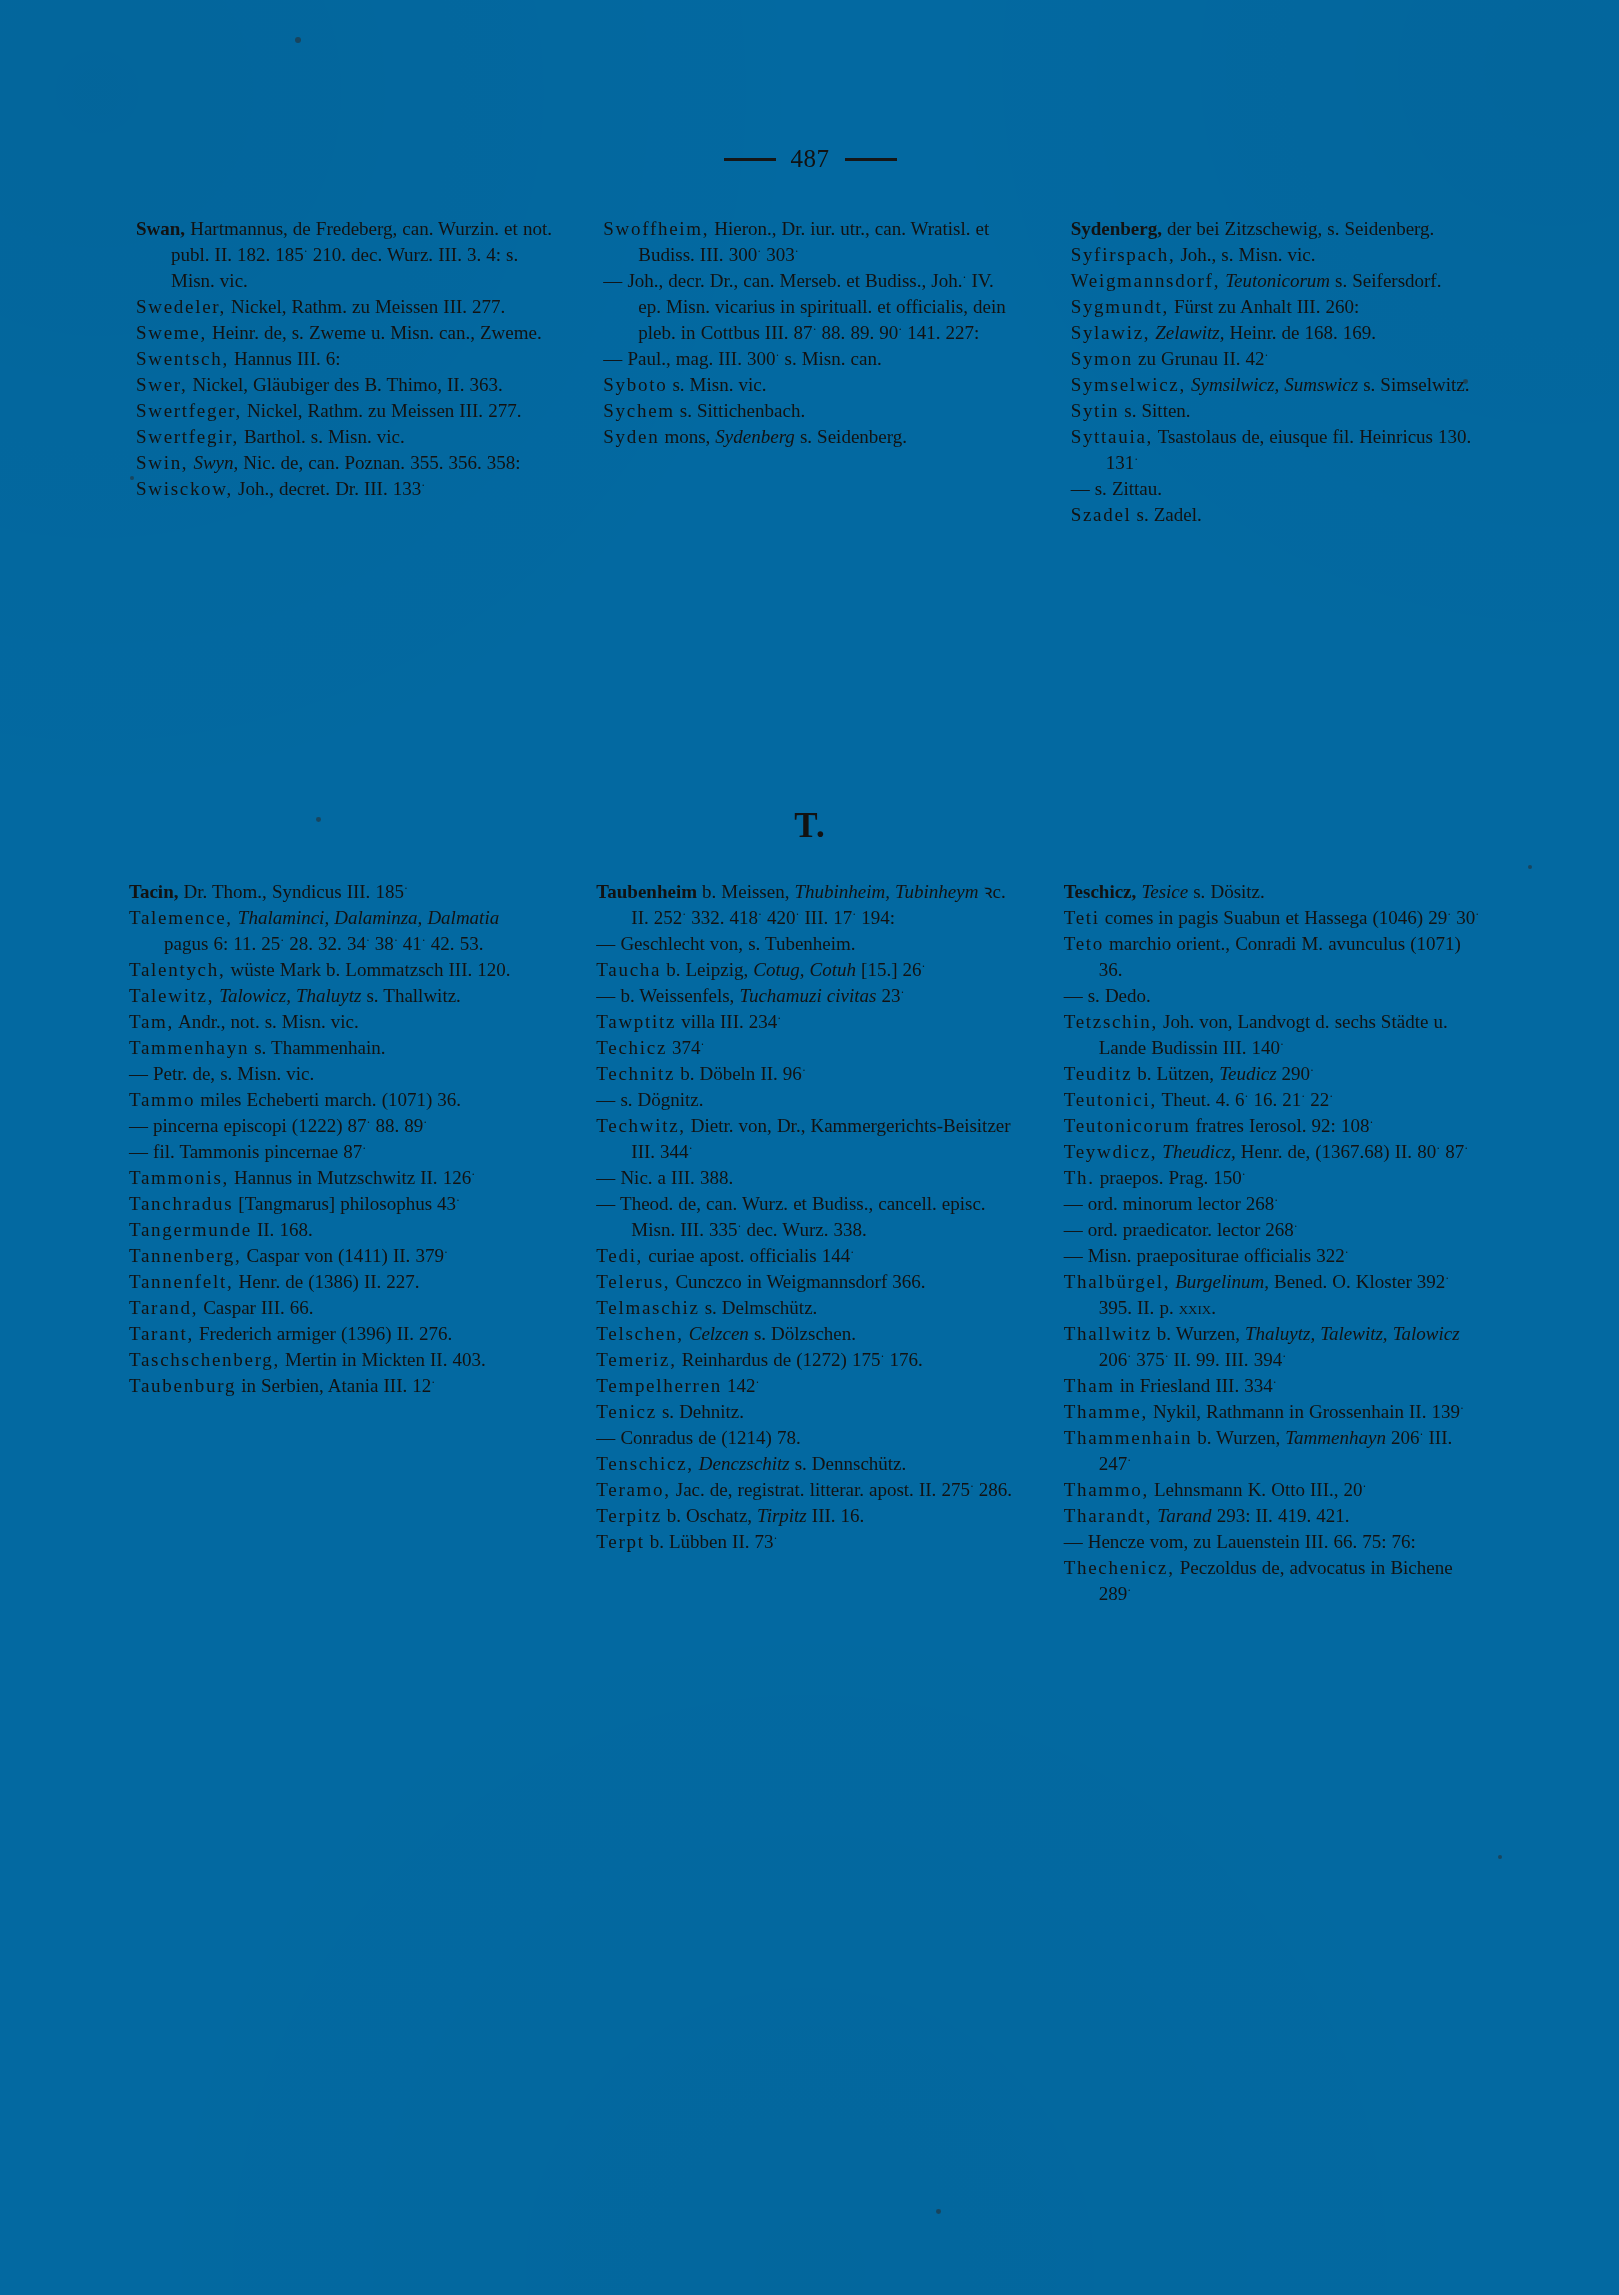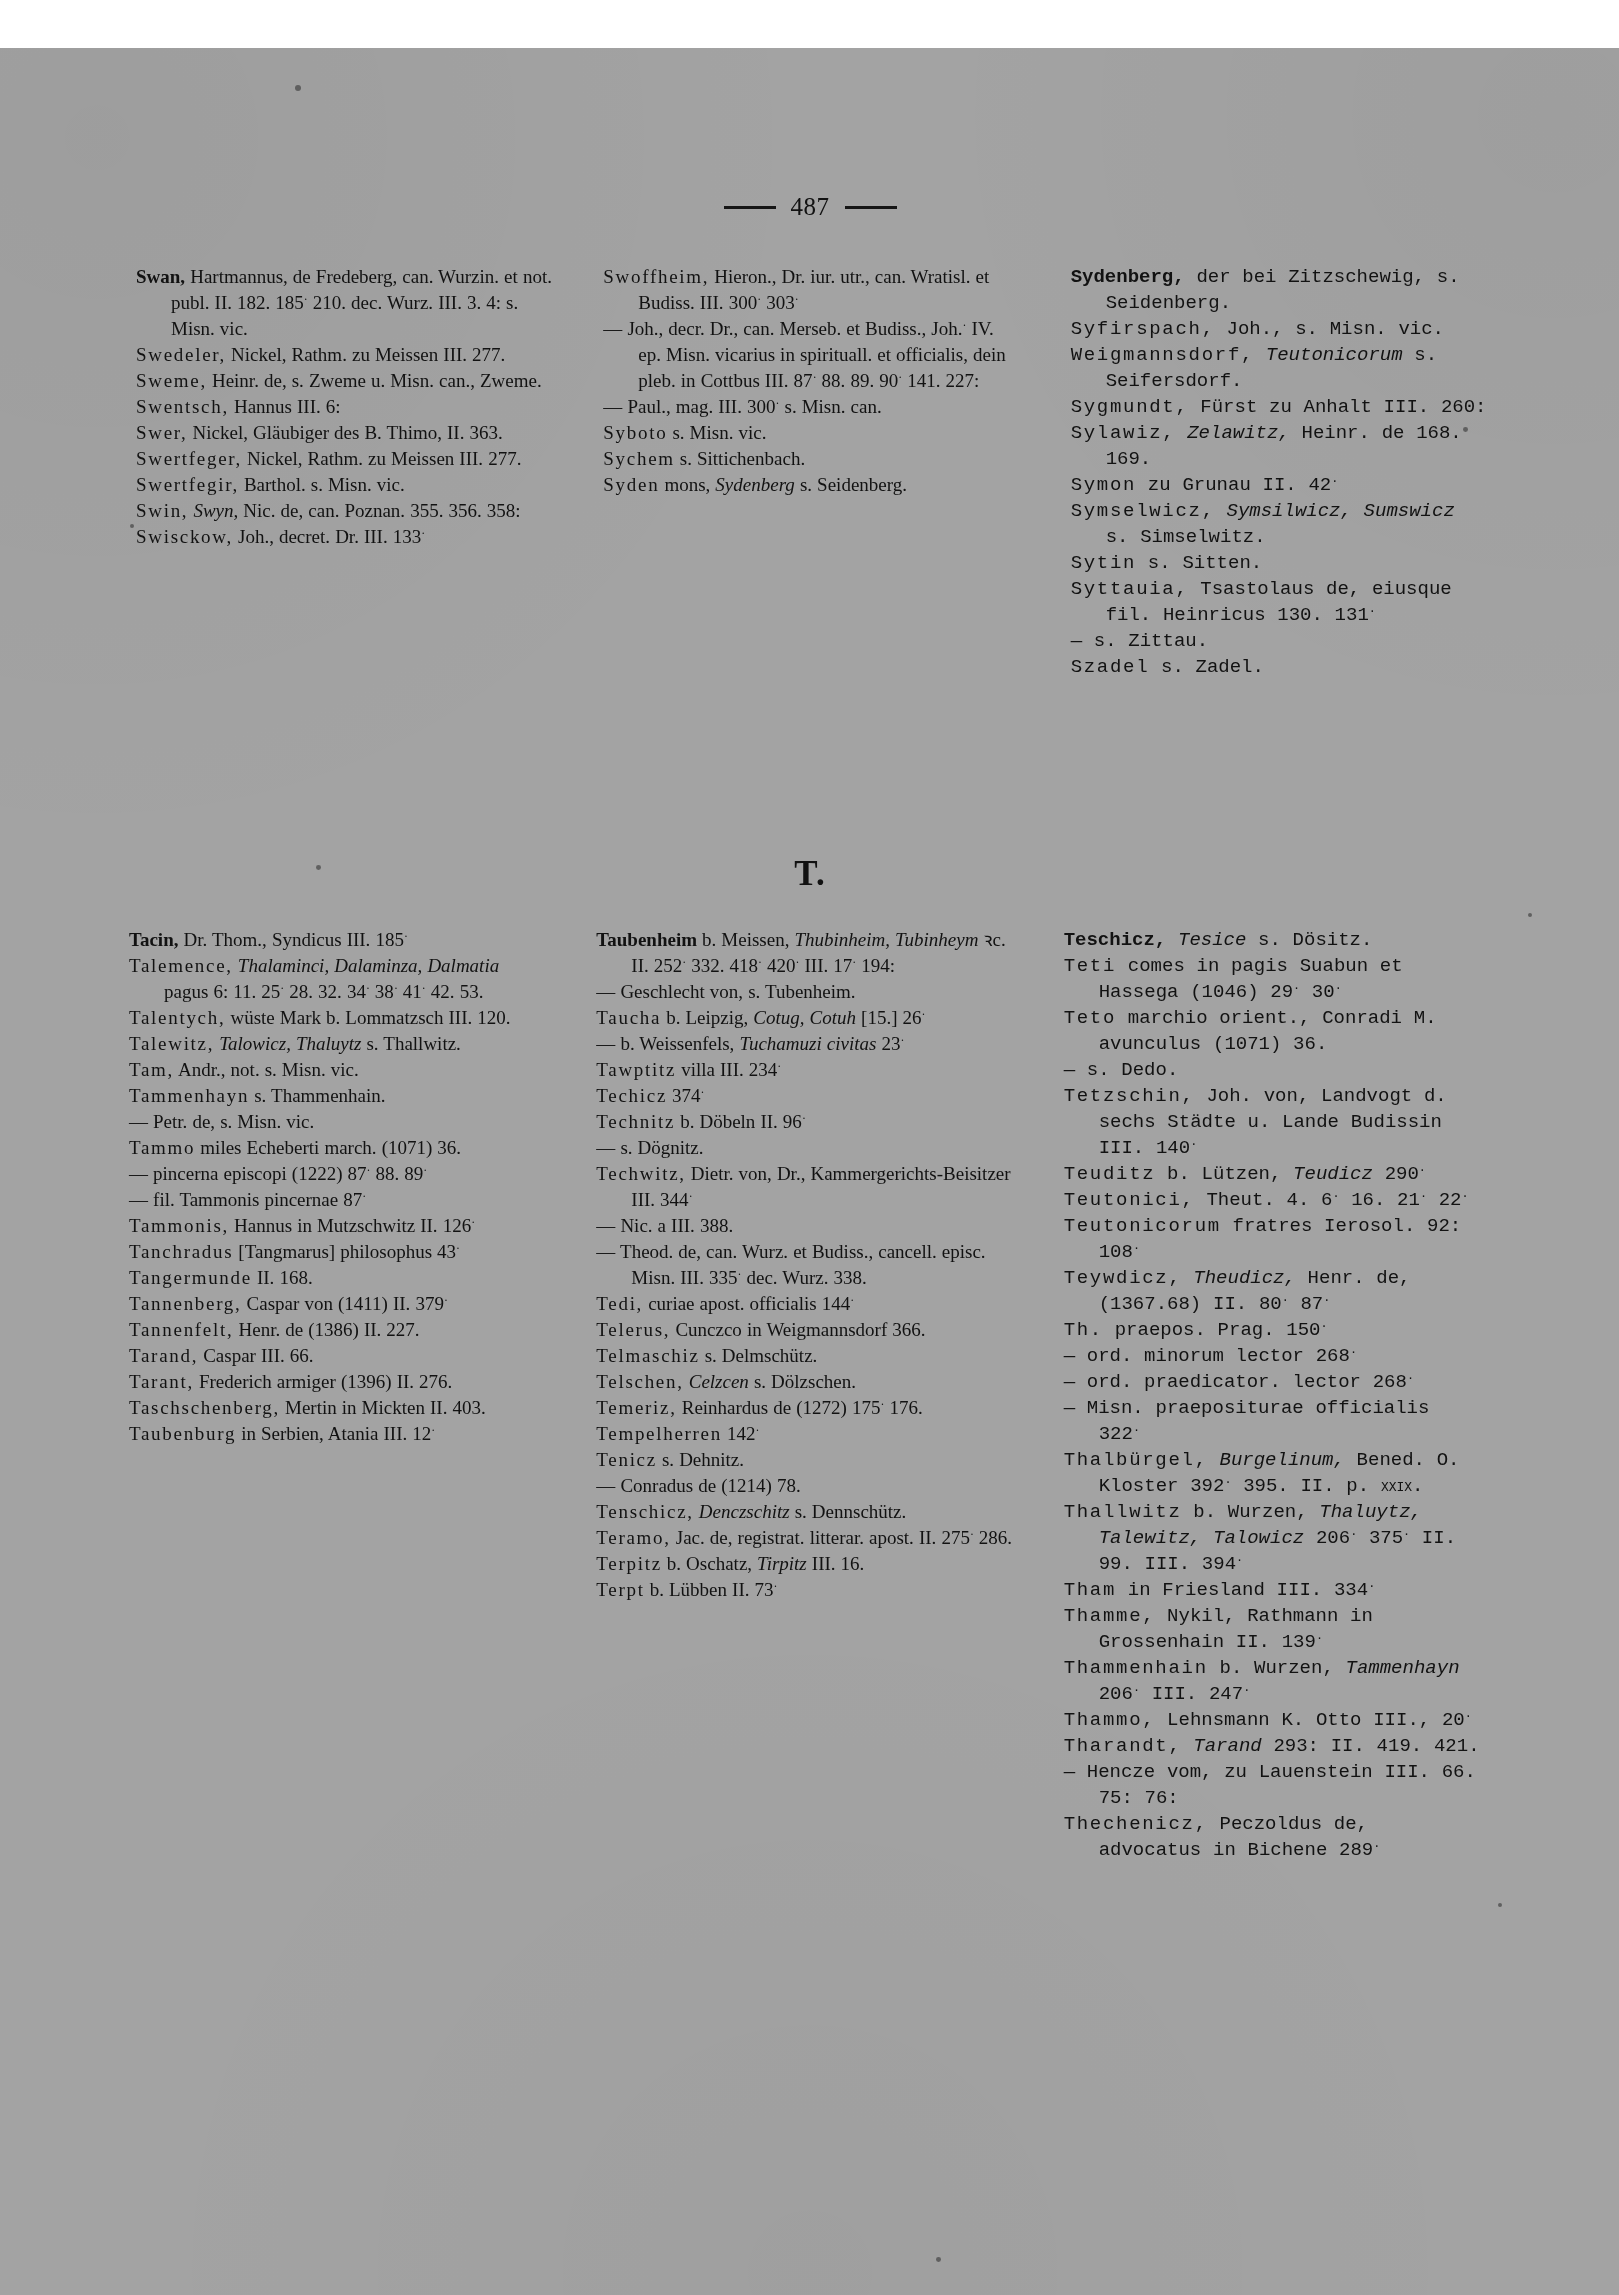--- a/index.html
+++ b/index.html
@@ -13,22 +13,21 @@
     position: relative;
     font-family: "Liberation Serif", "DejaVu Serif", serif;
     color: #121212;
     overflow: hidden;
   }
 
   
   #page {
     position: absolute;
     inset: 0;
-    background: #a3a3a3;
-    margin-top: 48px;
+    background: #0369a1;
   }
   #scan-noise {
     position: absolute;
     inset: 0;
     pointer-events: none;
     background:
       radial-gradient(circle at 6% 4%, rgba(0,0,0,0.035), rgba(0,0,0,0) 28%),
       radial-gradient(circle at 96% 3%, rgba(0,0,0,0.03), rgba(0,0,0,0) 24%),
       radial-gradient(circle at 50% 99%, rgba(0,0,0,0.025), rgba(0,0,0,0) 30%);
   }
@@ -76,21 +75,21 @@
   }
   #block-s { top: 216px; left: 136px; width: 1352px; }
   #block-t { top: 879px; left: 129px; width: 1352px; }
 
   .col {
     width: 425px;
     margin-right: 38px;
     font-size: 19px;
     line-height: 26px;
   }
-  .col:last-child { margin-right: 0; font-family: Liberation Mono, monospace; }
+  .col:last-child { margin-right: 0; }
 
   .entry {
     margin: 0;
     padding: 0 0 0 35px;
     text-indent: -35px;
     word-spacing: 0.3px;
   }
 
   .hw     { font-weight: 700; }        
   .sp     { letter-spacing: 1.7px; }   

